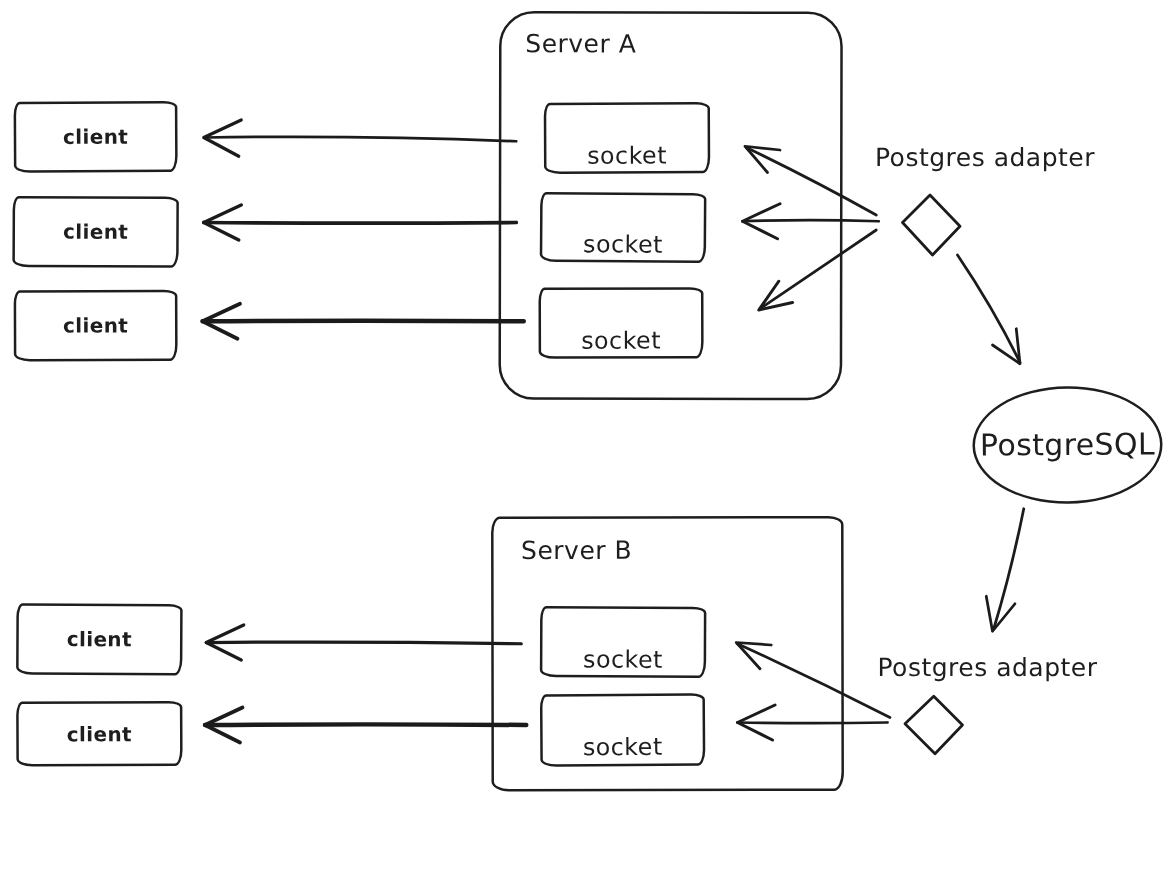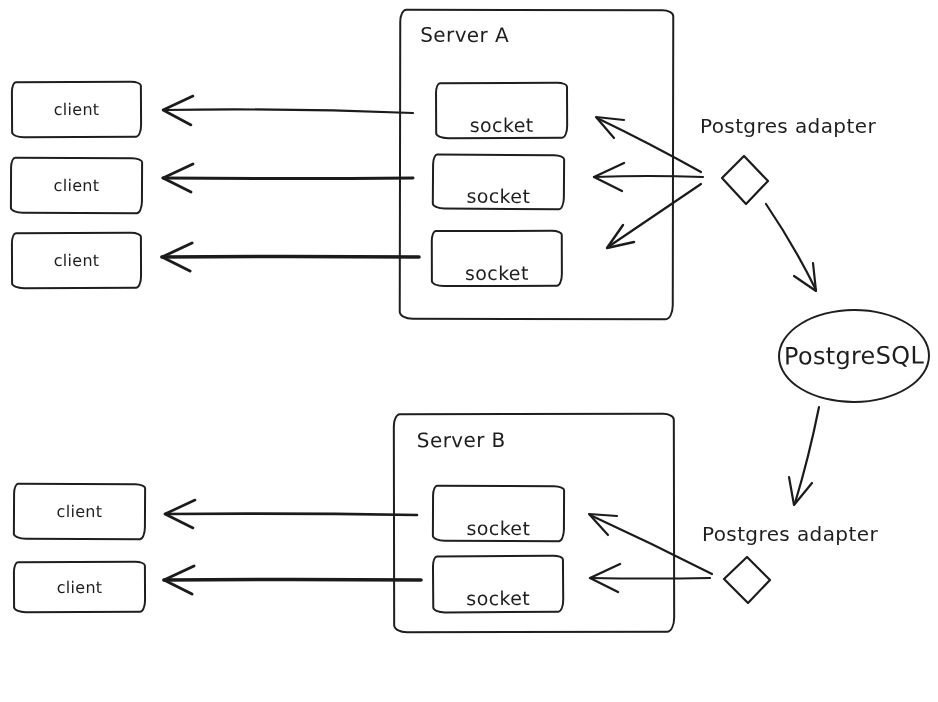--- a/index.html
+++ b/index.html
@@ -31,21 +31,21 @@
     background: transparent;
     display: block;
     border-radius: 7px 12px 8px 14px / 13px 7px 15px 8px;
   }
   .server-title {
     position: absolute;
     font-size: 20px;
     letter-spacing: 0.4px;
     white-space: nowrap;
   }
-  .client-label { font-size: 16px; letter-spacing: 0.3px; }
+  .client-label { font-size: 16px; letter-spacing: 0.3px; font-weight: bold; }
   .socket-label { font-size: 19px; letter-spacing: 0.4px; margin-top: 28px; }
   .float-label {
     position: absolute;
     font-size: 20px;
     letter-spacing: 0.4px;
     text-align: right;
     white-space: nowrap;
   }
   .ellipse {
     position: absolute;
@@ -74,21 +74,21 @@
     <span class="client-label">client</span>
   </div>
 
   <div class="box" style="left:13px; top:483px; width:133px; height:57px; transform:rotate(0.3deg);">
     <span class="client-label">client</span>
   </div>
   <div class="box" style="left:13px; top:561px; width:133px; height:52px; transform:rotate(-0.25deg);">
     <span class="client-label">client</span>
   </div>
 
-  <div class="box server" style="left:399px; top:9px; width:275px; height:311px; transform:rotate(0.1deg);">
+  <div class="box server" style="left:399px; top:9px; width:275px; height:311px; transform:rotate(0.1deg);border-radius:28px;">
     <span class="server-title" style="left:19px; top:12px;">Server A</span>
     <div class="box" style="left:34px; top:71px; width:133px; height:57px; transform:rotate(-0.35deg);">
       <span class="socket-label">socket</span>
     </div>
     <div class="box" style="left:31px; top:143px; width:133px; height:56px; transform:rotate(0.3deg);">
       <span class="socket-label">socket</span>
     </div>
     <div class="box" style="left:30px; top:219px; width:132px; height:57px; transform:rotate(-0.25deg);">
       <span class="socket-label">socket</span>
     </div>

